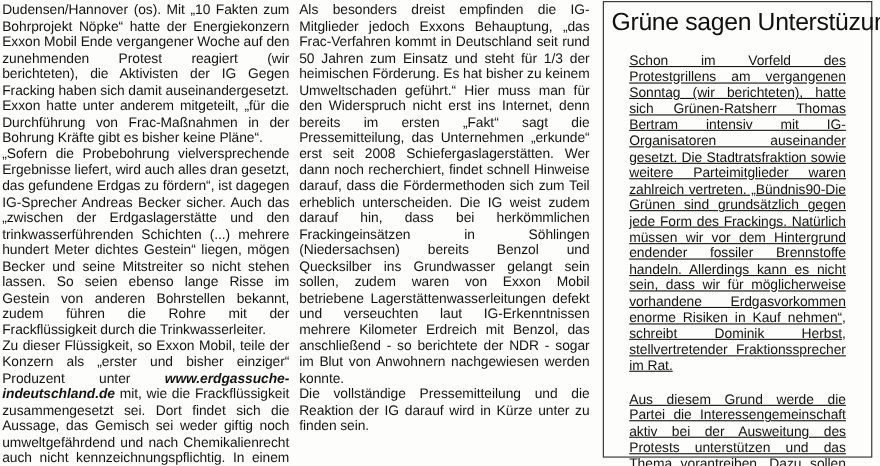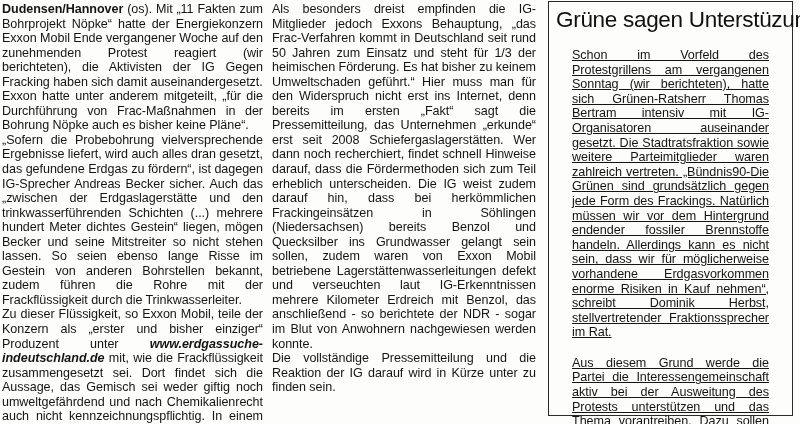--- a/index.html
+++ b/index.html
@@ -78,35 +78,35 @@
     text-align: justify;
     color: #141414;
     letter-spacing: -0.05px;
   }
   #sidebar-body p {
     margin: 16px;
     padding: 0;
     text-decoration: underline;
   }
   .lead {
-    font-weight: bold;
+    font-weight: normal;
   }
   .url {
     font-weight: bold;
     font-style: italic;
   }
 </style>
 </head>
 <body>
 
 <div id="page">
 
   <div id="col1" class="col">
-    <p><span class="lead">Dudensen/Hannover</span><span> (os). Mit „11 Fakten zum Bohrprojekt Nöpke“ hatte der Energiekonzern Exxon Mobil Ende vergangener Woche auf den zunehmenden Protest reagiert (wir berichteten), die Aktivisten der IG Gegen Fracking haben sich damit auseinandergesetzt.</span></p>
-    <p>Exxon hatte unter anderem mitgeteilt, „für die Durchführung von Frac-Maßnahmen in der Bohrung Nöpke auch es bisher keine Pläne“.</p>
+    <p><span class="lead">Dudensen/Hannover</span><span> (os). Mit „10 Fakten zum Bohrprojekt Nöpke“ hatte der Energiekonzern Exxon Mobil Ende vergangener Woche auf den zunehmenden Protest reagiert (wir berichteten), die Aktivisten der IG Gegen Fracking haben sich damit auseinandergesetzt.</span></p>
+    <p>Exxon hatte unter anderem mitgeteilt, „für die Durchführung von Frac-Maßnahmen in der Bohrung Kräfte gibt es bisher keine Pläne“.</p>
     <p>„Sofern die Probebohrung vielversprechende Ergebnisse liefert, wird auch alles dran gesetzt, das gefundene Erdgas zu fördern“, ist dagegen IG-Sprecher Andreas Becker sicher. Auch das „zwischen der Erdgaslagerstätte und den trinkwasserführenden Schichten (...) mehrere hundert Meter dichtes Gestein“ liegen, mögen Becker und seine Mitstreiter so nicht stehen lassen. So seien ebenso lange Risse im Gestein von anderen Bohrstellen bekannt, zudem führen die Rohre mit der Frackflüssigkeit durch die Trinkwasserleiter.</p>
     <p>Zu dieser Flüssigkeit, so Exxon Mobil, teile der Konzern als „erster und bisher einziger“ Produzent unter <span class="url">www.erdgassuche-indeutschland.de</span> mit, wie die Frackflüssigkeit zusammengesetzt sei. Dort findet sich die Aussage, das Gemisch sei weder giftig noch umweltgefährdend und nach Chemikalienrecht auch nicht kennzeichnungspflichtig. In einem weiteren Dokument auf eben dieser Internetseite wi-</p>
   </div>
 
   <div id="col2" class="col">
     <p>Als besonders dreist empfinden die IG-Mitglieder jedoch Exxons Behauptung, „das Frac-Verfahren kommt in Deutschland seit rund 50 Jahren zum Einsatz und steht für 1/3 der heimischen Förderung. Es hat bisher zu keinem Umweltschaden geführt.“ Hier muss man für den Widerspruch nicht erst ins Internet, denn bereits im ersten „Fakt“ sagt die Pressemitteilung, das Unternehmen „erkunde“ erst seit 2008 Schiefergaslagerstätten. Wer dann noch recherchiert, findet schnell Hinweise darauf, dass die Fördermethoden sich zum Teil erheblich unterscheiden. Die IG weist zudem darauf hin, dass bei herkömmlichen Frackingeinsätzen in Söhlingen (Niedersachsen) bereits Benzol und Quecksilber ins Grundwasser gelangt sein sollen, zudem waren von Exxon Mobil betriebene Lagerstättenwasserleitungen defekt und verseuchten laut IG-Erkenntnissen mehrere Kilometer Erdreich mit Benzol, das anschließend - so berichtete der NDR - sogar im Blut von Anwohnern nachgewiesen werden konnte.</p>
     <p class="last-para">Die vollständige Pressemitteilung und die Reaktion der IG darauf wird in Kürze unter  zu finden sein.</p>
   </div>
 
   <div id="sidebar">

